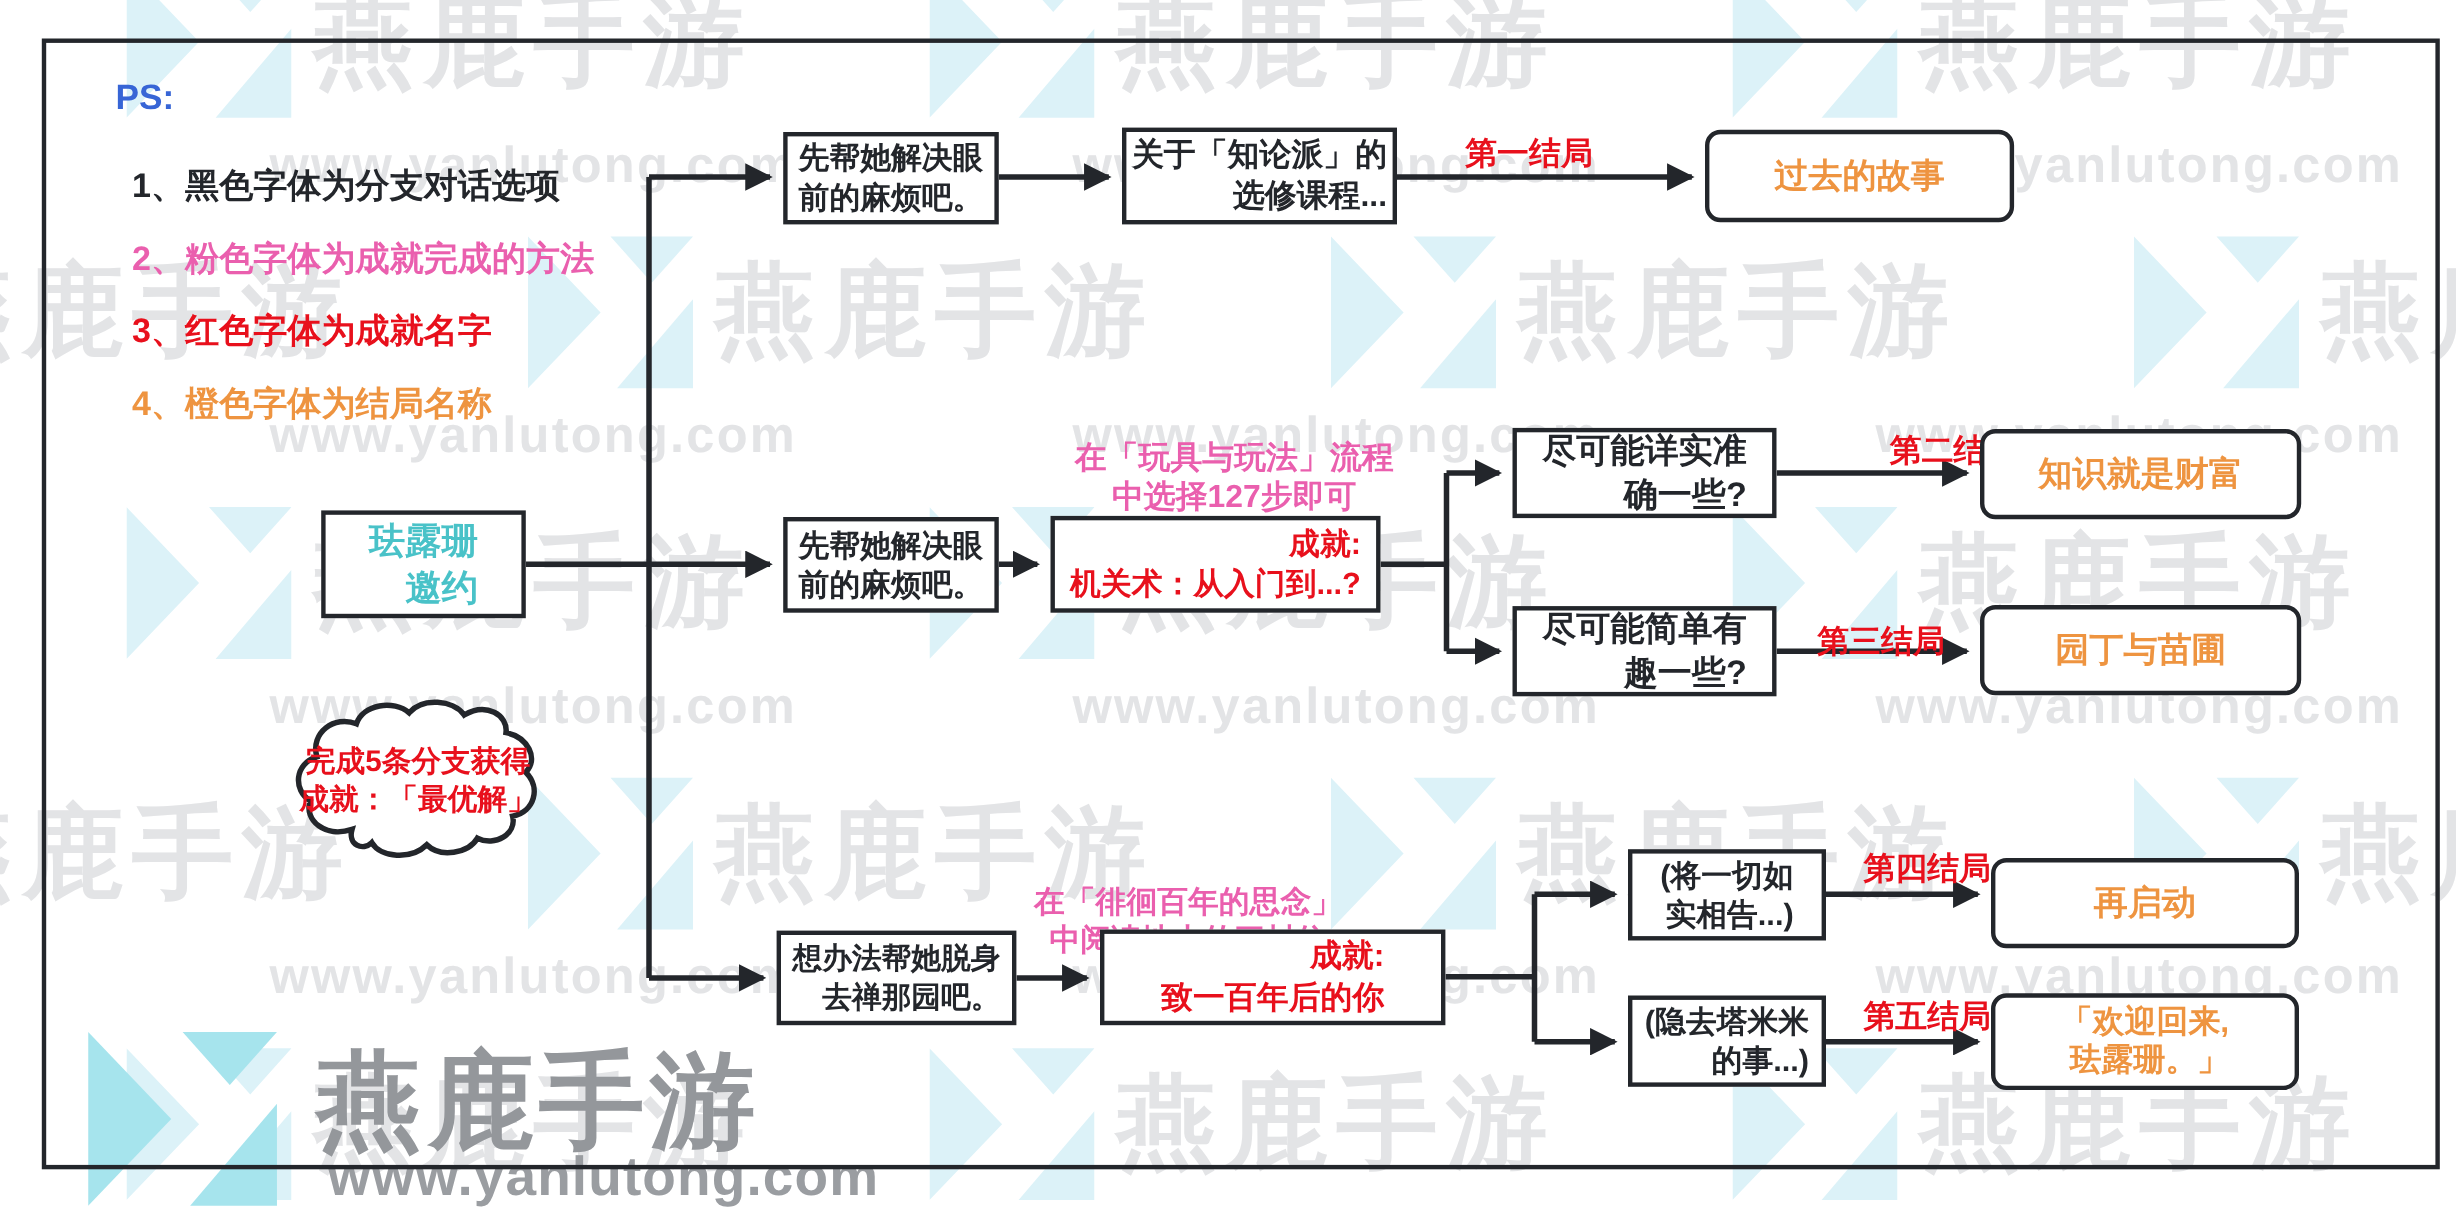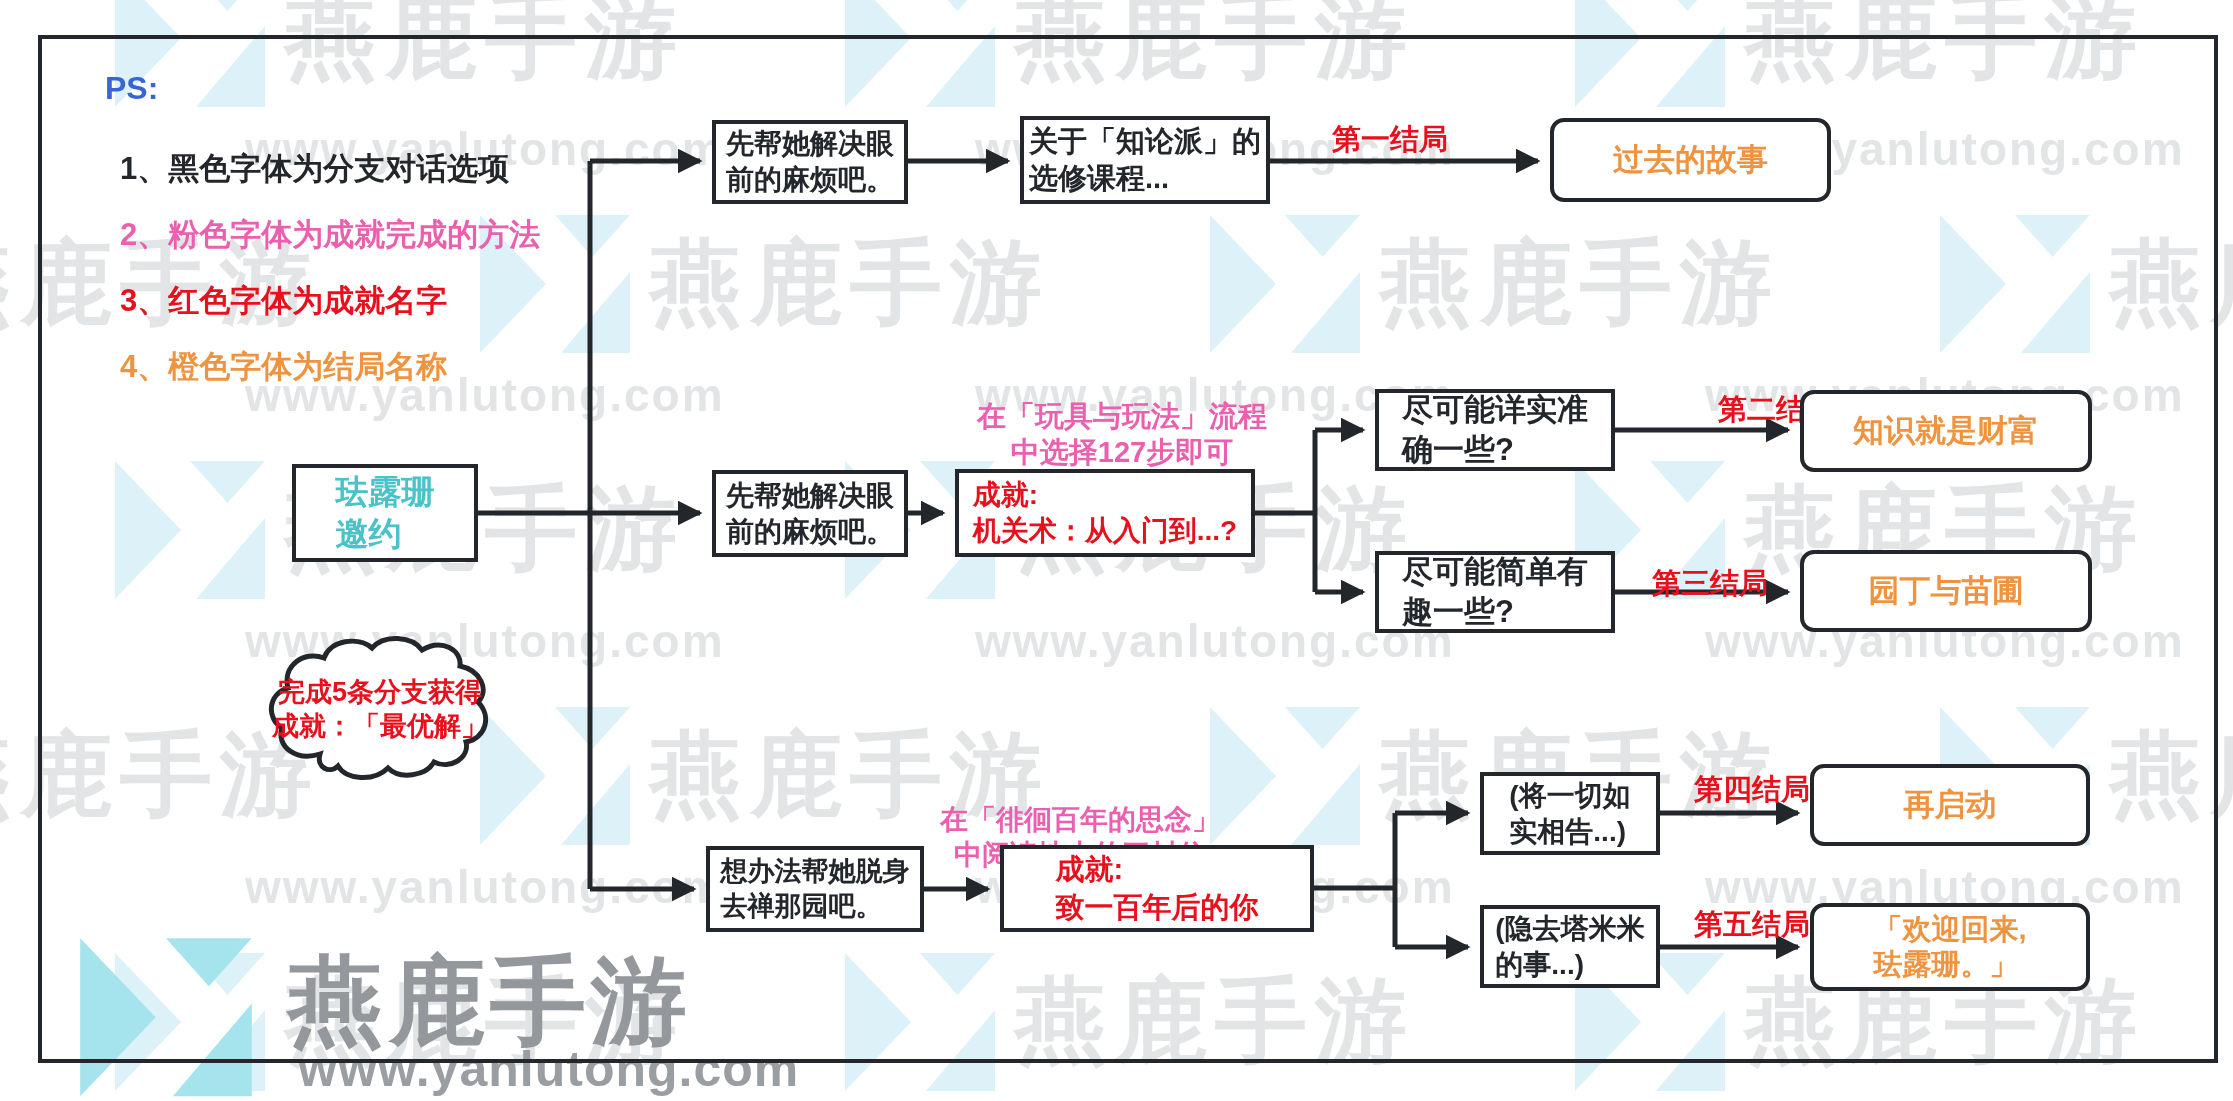--- a/index.html
+++ b/index.html
@@ -24,21 +24,21 @@
   .cl-mark polygon{fill:var(--logo-cyan);}
   .cl-brand{position:absolute;left:288px;top:938px;font-size:96px;letter-spacing:5px;color:var(--logo-gray);white-space:nowrap;}
   .cl-url{position:absolute;left:298px;top:1040px;font-size:50px;letter-spacing:1px;color:#9a9da1;white-space:nowrap;}
   
   .frame{position:absolute;left:38px;top:35px;width:2172px;height:1020px;border:4px solid var(--ink);z-index:2;}
   
   .flow{position:absolute;inset:0;z-index:3;}
   .connectors{position:absolute;inset:0;width:2233px;height:1101px;}
   .node{
     position:absolute;background:#fff;border:4px solid var(--ink);
-    display:flex;align-items:center;justify-content:center;text-align:left;
+    display:flex;align-items:center;justify-content:center;text-align:right;
     color:var(--ink);white-space:pre-line;line-height:1.28;box-sizing:border-box;
   }
   .node.rounded{border-radius:14px;color:var(--orange);}
   .node.teal{color:var(--teal);}
   .node.red{color:var(--red);}
   .note{position:absolute;color:var(--pink);text-align:center;white-space:pre-line;line-height:1.25;}
   .elabel{position:absolute;color:var(--red);text-align:center;white-space:nowrap;}
   .cloud-wrap{position:absolute;left:264px;top:630px;width:232px;height:156px;}
   .cloud-wrap svg{width:100%;height:100%;overflow:visible;}
   .cloud-text{position:absolute;left:272px;top:676px;width:216px;font-size:27px;line-height:1.25;color:var(--red);text-align:center;white-space:pre-line;}
@@ -247,20 +247,20 @@
 
     <div class="node" style="left:706px;top:846px;width:218px;height:86px;font-size:27px;">想办法帮她脱身
 去禅那园吧。</div>
     <div class="note" style="left:885px;top:766px;width:390px;font-size:28px;margin-top:36px;">在「徘徊百年的思念」
 中阅读地上的三封信</div>
     <div class="node red" style="left:1000px;top:845px;width:314px;height:87px;font-size:29px;">成就:
 致一百年后的你</div>
     <div class="node" style="left:1480px;top:772px;width:180px;height:83px;font-size:28px;">(将一切如
 实相告...)</div>
     <div class="elabel" style="left:1672px;top:770px;width:160px;font-size:29px;">第四结局</div>
-    <div class="node rounded" style="left:1810px;top:764px;width:280px;height:82px;font-size:31px;">再启动</div>
+    <div class="node rounded" style="left:1810px;top:780px;width:280px;height:82px;font-size:31px;">再启动</div>
     <div class="node" style="left:1480px;top:905px;width:180px;height:83px;font-size:28px;">(隐去塔米米
 的事...)</div>
     <div class="elabel" style="left:1672px;top:905px;width:160px;font-size:29px;">第五结局</div>
     <div class="node rounded" style="left:1810px;top:903px;width:280px;height:88px;font-size:29px;line-height:1.2;">「欢迎回来,
 珐露珊。」</div>
   </div>
 </div>
 
 </body></html>

